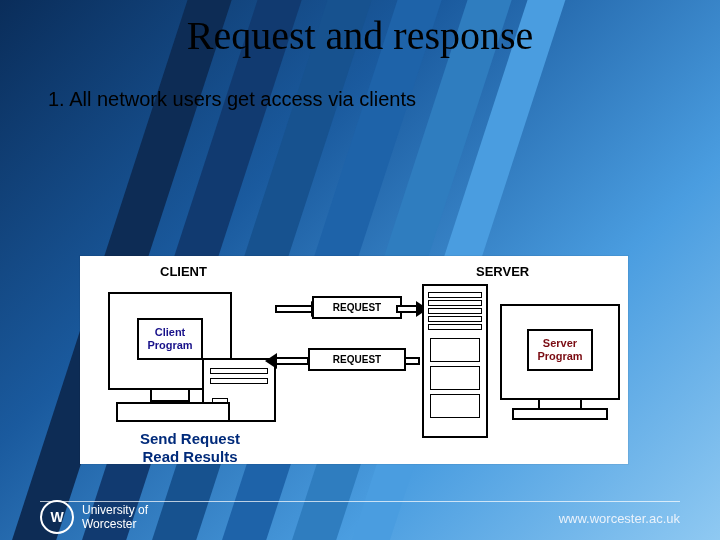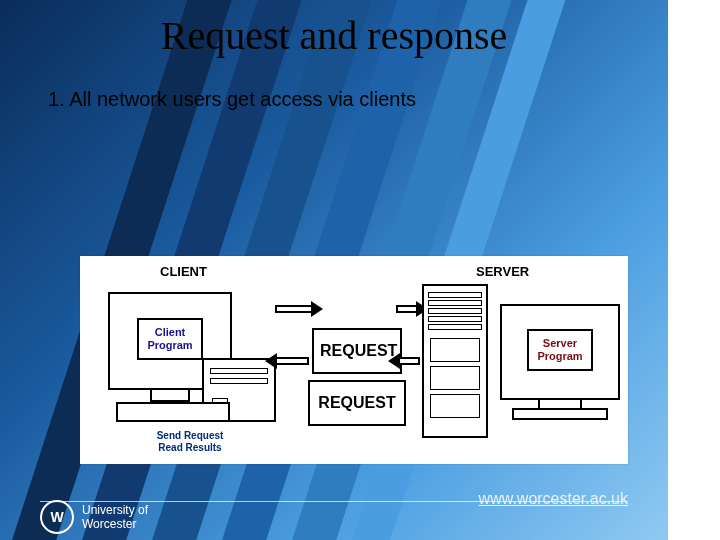--- a/index.html
+++ b/index.html
@@ -5,21 +5,21 @@
   html, body {
     margin: 0;
     padding: 0;
     width: 720px;
     height: 540px;
     overflow: hidden;
     font-family: Arial, Helvetica, sans-serif;
   }
   .slide {
     position: relative;
-    width: 668px;
+    width: 720px;
     height: 540px;
     background: linear-gradient(135deg, #0a2d5a 0%, #1a5a9e 35%, #4a9de0 70%, #8fc9f2 100%);
     color: #000;
   }
   
   .stripe {
     position: absolute;
     top: -100px;
     width: 42px;
     height: 800px;
@@ -157,25 +157,24 @@
   .server-base {
     position:absolute; left:432px; top:152px;
     width:92px; height:8px; border:2px solid #000; background:#fff;
   }
 
   
   .rr-box {
     position: absolute;
     border: 2px solid #000;
     background: #fff;
-    font-size: 16px;
+    font-size: 10px;
     font-weight: bold;
-    padding: 12px 6px;
+    padding: 4px 6px;
     text-align: center;
-    margin-top: 32px;
   }
   .req-box { left: 232px; top: 40px; width: 74px; }
   .res-box { left: 228px; top: 92px; width: 82px; }
   .arrow {
     position: absolute;
     height: 4px;
     background: #fff;
     border: 2px solid #000;
   }
   .arrow::after {
@@ -188,21 +187,21 @@
   }
   .arrow.right::after { right: -12px; border-left: 12px solid #000; }
   .arrow.left::after  { left: -12px;  border-right: 12px solid #000; }
   .a-req-l { left: 195px; top: 49px; width: 34px; }
   .a-req-r { left: 316px; top: 49px; width: 18px; }
   .a-res-l { left: 195px; top: 101px; width: 30px; }
   .a-res-r { left: 318px; top: 101px; width: 18px; }
 
   .caption {
     position: absolute;
-    font-size: 10px;
+    font-size: 15px;
     font-weight: bold;
     line-height: 1.2;
     text-align: center;
   }
   .cap-left  { left: 40px;  top: 174px; width: 140px; color:#002a7a;}
   .cap-right { left: 350px; top: 174px; width: 180px; color:#5a0a12;}
 
   
   .footer-line {
     position: absolute;
@@ -216,22 +215,22 @@
     color: #fff; font-size: 12px;
   }
   .logo-circle {
     width: 30px; height: 30px;
     border: 2px solid #fff; border-radius: 50%;
     display:flex; align-items:center; justify-content:center;
     font-size: 14px; font-weight: bold;
   }
   .url {
     position: absolute;
-    right: 40px; bottom: 32px;
-    color: #eaf2fb; font-size: 16px; text-decoration: underline;
+    right: 40px; bottom: 14px;
+    color: #eaf2fb; font-size: 13px;
   }
 </style>
 </head>
 <body>
 
 <div class="slide">
 
   <div class="stripe s1"></div>
   <div class="stripe s2"></div>
   <div class="stripe s3"></div>

